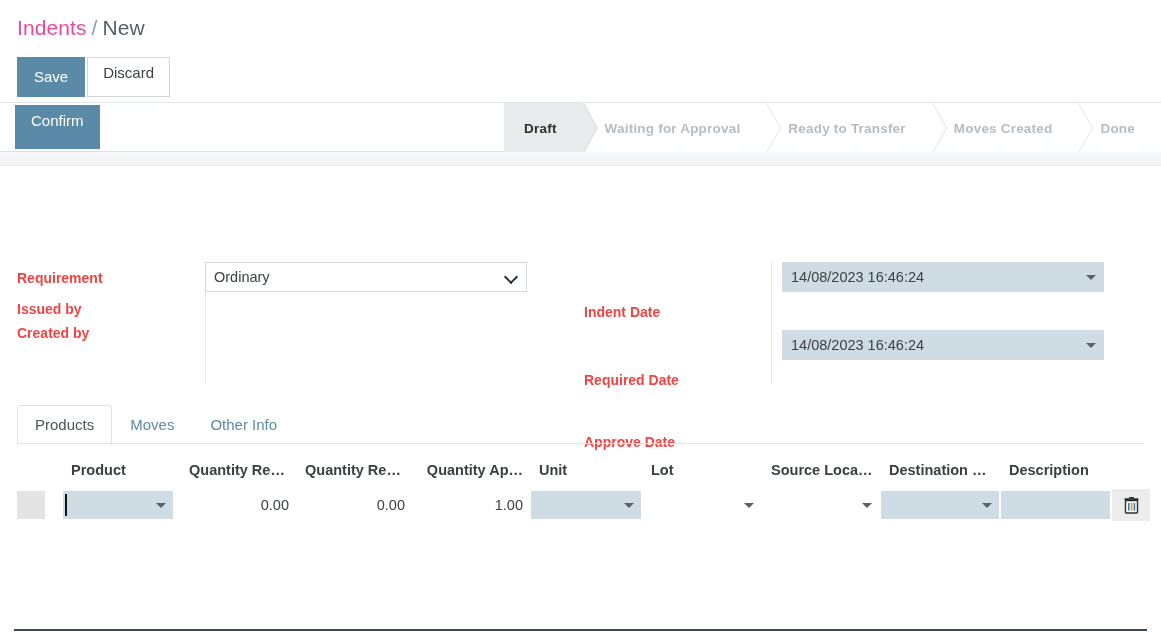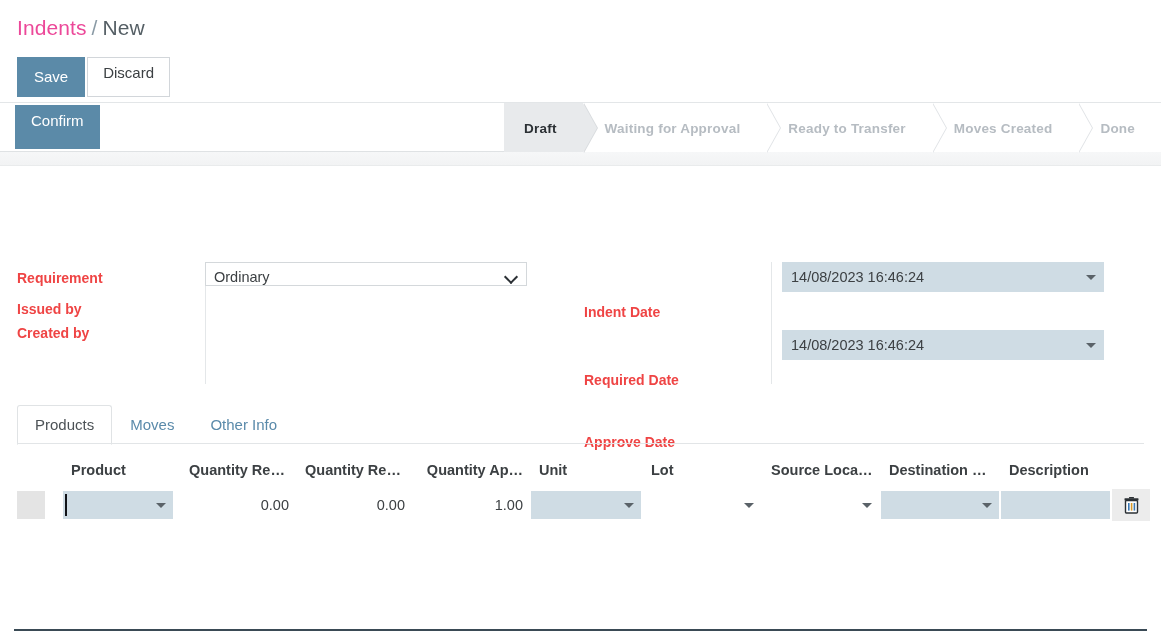--- a/index.html
+++ b/index.html
@@ -101,21 +101,21 @@
   .fcol.right .flabel { width: 198px; margin-top: 34px; }
   .fval { flex: 1; }
 
   .divider {
     position: absolute; top: 0; width: 1px; background: #e4e7e9;
   }
   .divider.d1 { left: 205px; top: 96px; height: 122px; }
   .divider.d2 { left: 771px; top: 96px; height: 122px; }
 
   .sel {
-    width: 322px; height: 24px;
+    width: 322px; height: 30px;
     border: 1px solid #d4d8db; background: #ffffff;
     font-size: 14.5px; color: #3c4043;
     padding: 0 26px 0 8px;
     line-height: 28px;
     position: relative; cursor: pointer;
   }
   .sel .chev {
     position: absolute; right: 9px; top: 9px;
     width: 11px; height: 11px;
   }

